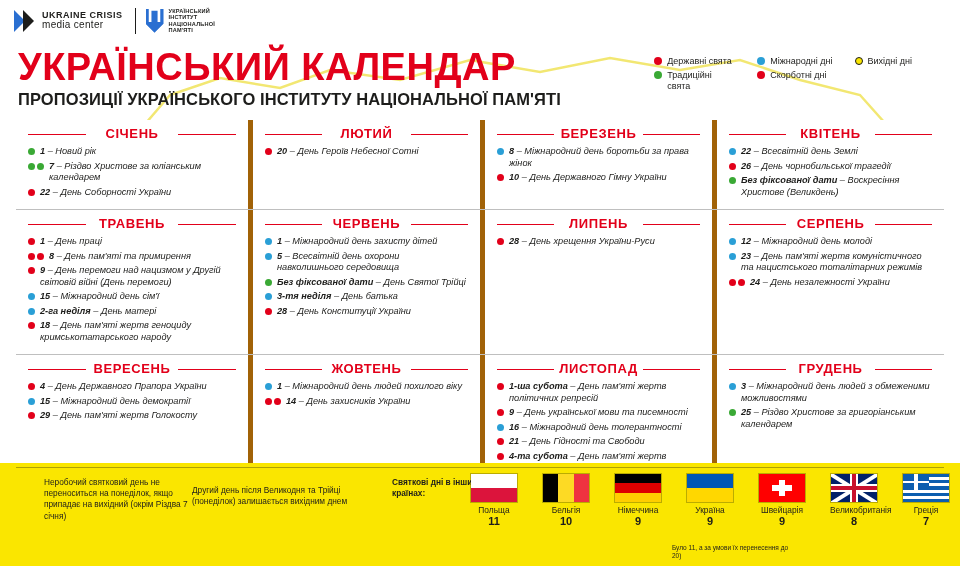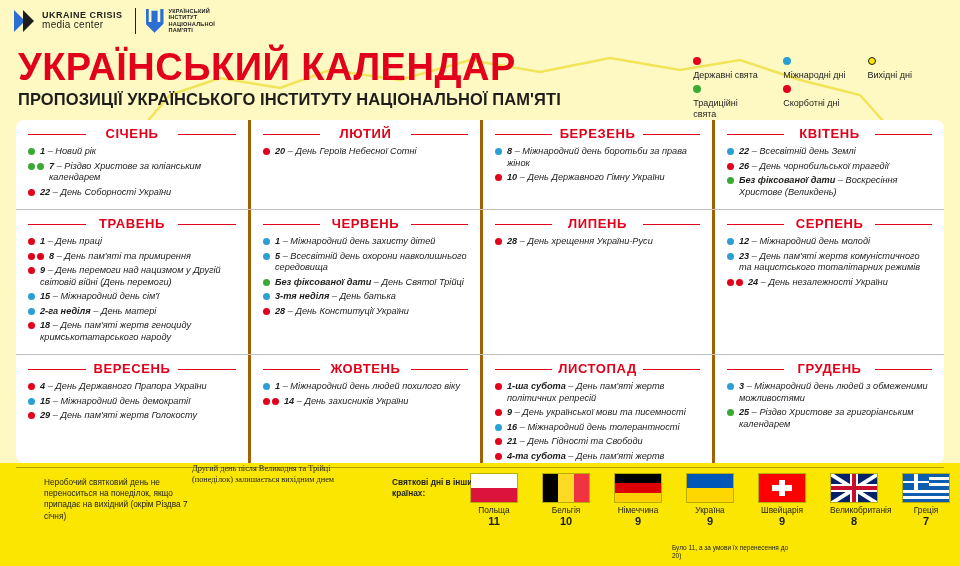--- a/index.html
+++ b/index.html
@@ -7,21 +7,21 @@
   body {
     width: 960px; height: 566px;
     font-family: "Liberation Sans", sans-serif;
     background: #ffe800;
     position: relative;
     overflow: hidden;
   }
   .page {
     position: relative;
     width: 960px; height: 566px;
-    background: #fef9c3;
+    background: #ffffff;
   }
   
   .map-bg {
     position: absolute;
     left: 0; top: 0; width: 960px; height: 566px;
     opacity: .55;
     pointer-events: none;
   }
   
   .header {
@@ -60,38 +60,38 @@
   .subtitle {
     font-size: 16.5px; font-weight: bold; color:#1d1d1b;
     margin: 4px 0 0 0; letter-spacing: .1px;
   }
   
   .legend {
     position:absolute; right: 48px; top: 56px;
     display: grid; grid-template-columns: auto auto auto; gap: 4px 22px;
     font-size: 9px; color:#1d1d1b; line-height:1.15;
   }
-  .legend .item { display:flex; align-items:flex-start; gap:5px;flex-direction:column; }
+  .legend .item { display:flex; align-items:flex-start; gap:5px; }
   .legend .dot { width:8px; height:8px; border-radius:50%; flex:none; margin-top:1px; }
   .dot-red { background:#e2001a; }
   .dot-green { background:#3aa935; }
   .dot-blue { background:#2a9fd6; }
   .dot-hollow { background:#fae600; border:1.5px solid #1d1d1b; }
   .legend .lbl { max-width: 68px; }
 
   
   .panel {
     position: absolute; left: 16px; top: 120px; width: 928px; height: 343px;
     background: #ffffff;
     border-radius: 8px;
   }
   .row { display:flex; width:100%; }
   .row + .row { border-top: 1px solid #bfbfbf; }
   .col { width: 25%; padding: 6px 12px 8px 12px; }
-  .col + .col { border-left: 3px solid #a16207; }
+  .col + .col { border-left: 5px solid #a16207; }
   .month {
     text-align:center; color:#e2001a; font-weight:bold; font-size: 13px;
     letter-spacing: .6px; margin-bottom: 5px; position:relative;
   }
   .month::before, .month::after {
     content:""; position:absolute; top:50%; width: 28%; height:1px; background:#e2001a;
   }
   .month::before { left: 0; }
   .month::after { right: 0; }
   .entry { display:flex; align-items:flex-start; gap:5px; margin-bottom: 3px; font-size: 9.2px; color:#1d1d1b; line-height:1.25; }
@@ -101,21 +101,21 @@
   .etxt b { font-weight:bold; }
 
   
   .footer {
     position:absolute; left:0; bottom:0; width:960px; height:103px;
     background:#fae600;
   }
   .footer .strip { position:absolute; left:16px; top:4px; width:928px; height:1px; background:#1d1d1b; opacity:.35; }
   .note { position:absolute; font-size:8.3px; color:#1d1d1b; line-height:1.35; }
   .note1 { left: 20px; top: 14px; width: 165px; margin-left: 24px; }
-  .note2 { left: 192px; top: 0; width: 175px; font-family: Liberation Serif, serif; }
+  .note2 { left: 192px; top: 22px; width: 175px; }
   .note3 { left: 392px; top: 14px; width: 92px; font-weight:bold; }
   .flags { position:absolute; left: 470px; top: 10px; display:flex; gap: 24px; }
   .flag-item { width: 48px; text-align:center; }
   .flag { width: 48px; height: 30px; border: .5px solid rgba(0,0,0,.25); position:relative; overflow:hidden; }
   .flag .h { position:absolute; left:0; width:100%; height:50%; }
   .flag .v { position:absolute; top:0; height:100%; width:33.33%; }
   .flag-name { font-size: 8.4px; color:#1d1d1b; margin-top:2px; }
   .flag-num { font-size: 11px; font-weight:bold; color:#1d1d1b; }
   .footnote { position:absolute; left: 672px; bottom: 6px; font-size: 6.5px; color:#1d1d1b; width:120px; line-height:1.2; }
 </style>

